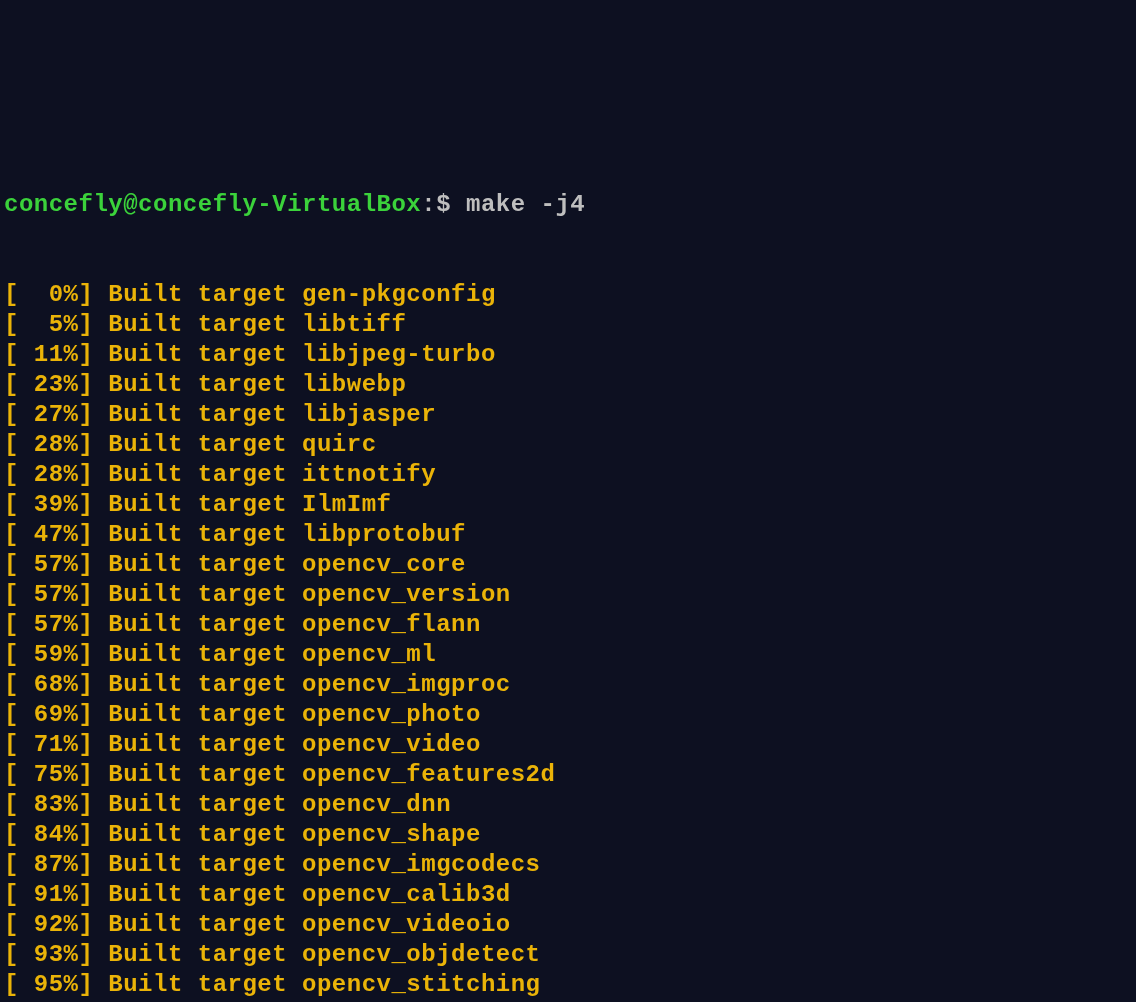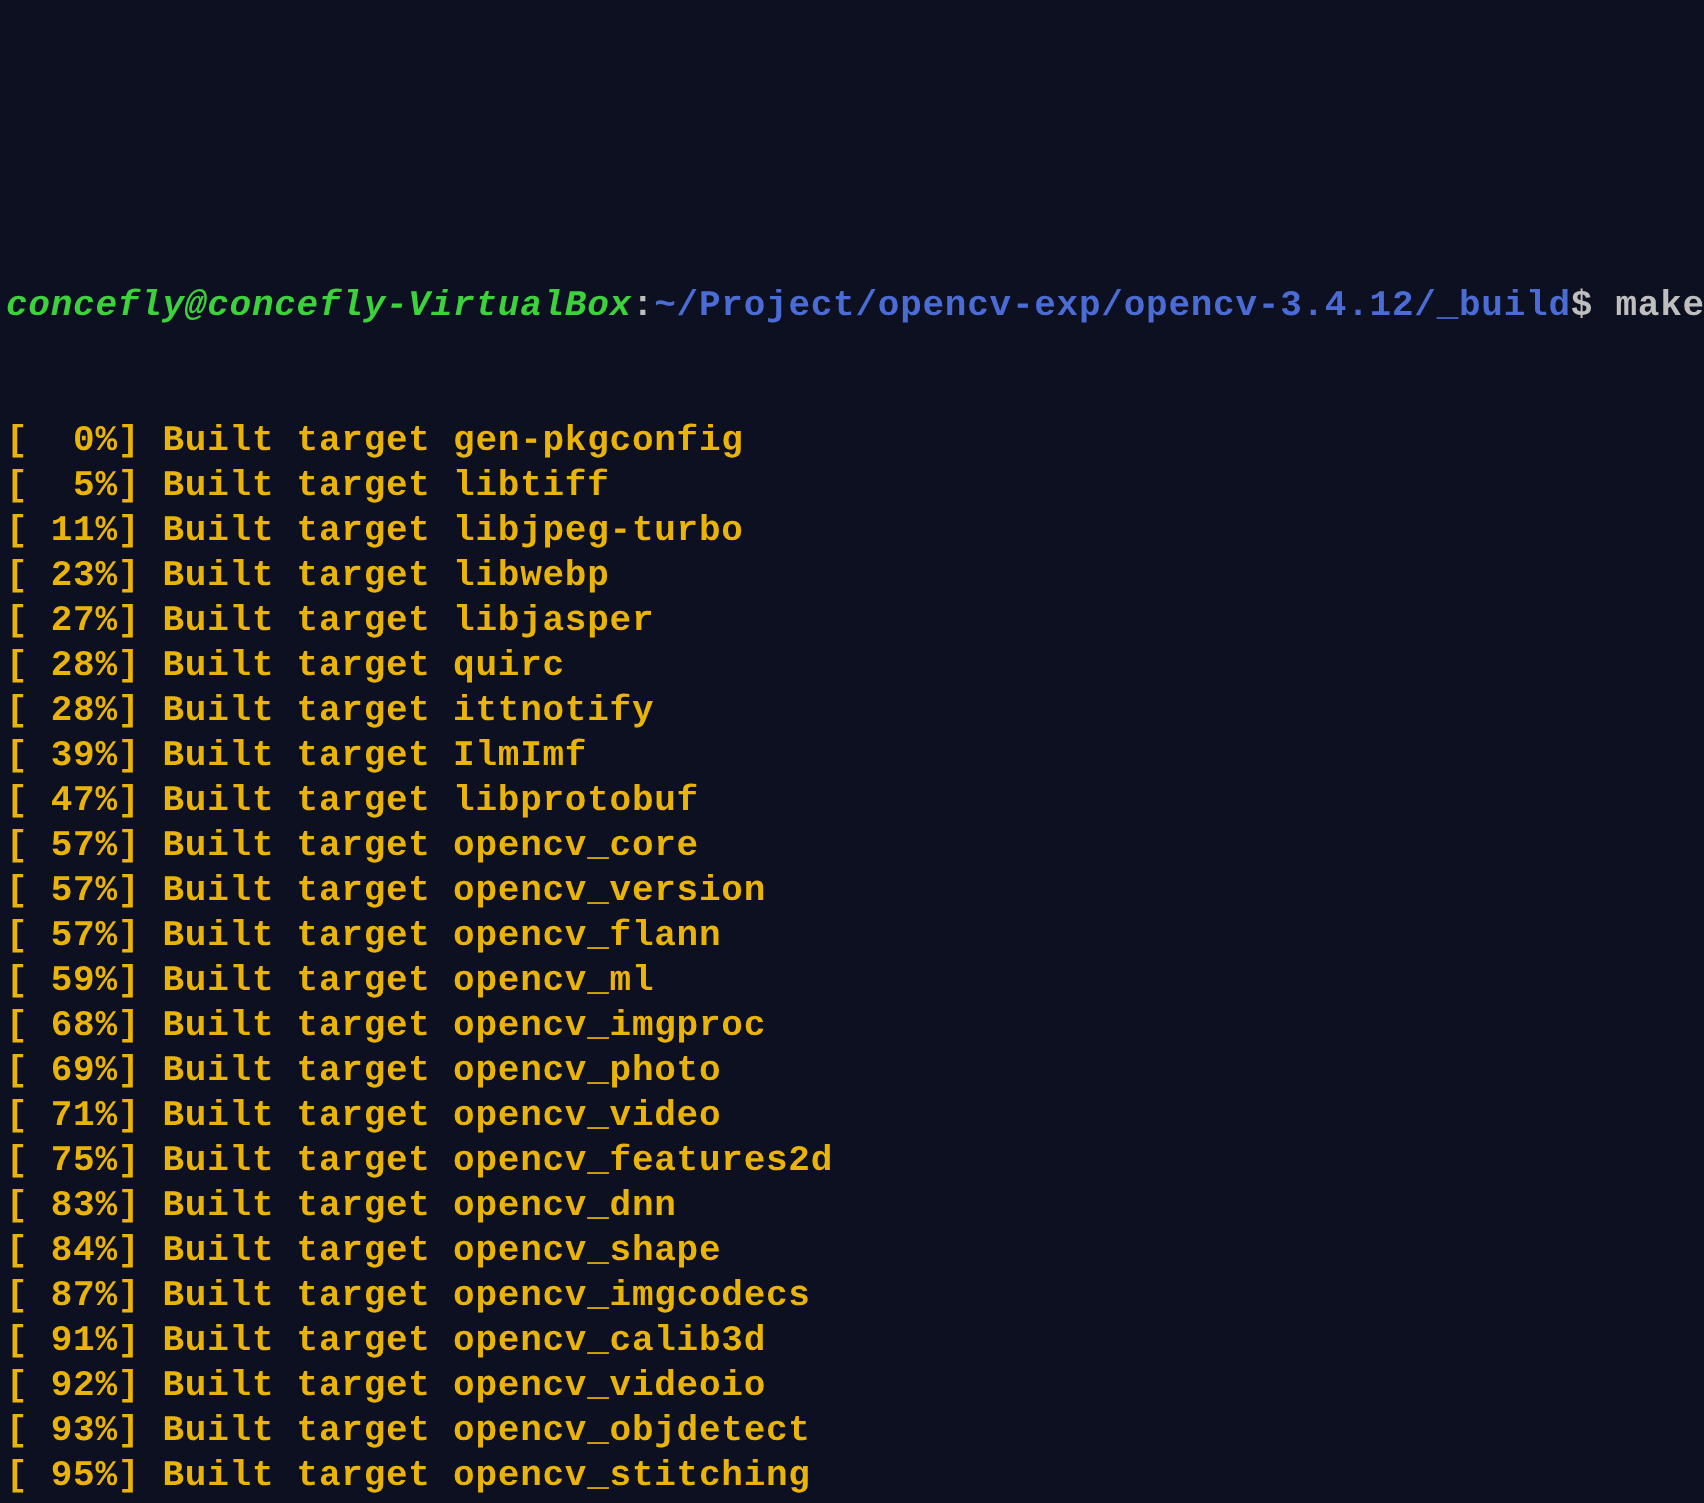--- a/index.html
+++ b/index.html
@@ -17,21 +17,20 @@
       padding: 10px 0 0 4px;
       letter-spacing: 0.5px;
       white-space: pre;
     }
     .prompt-line {
       display: flex;
       flex-wrap: nowrap;
     }
     .user-host {
       color: #3bd23b;
-      font-style: italic;
     }
     .colon {
       color: #bebebe;
     }
     .path {
       color: #4a6cd4;
     }
     .dollar {
       color: #bebebe;
     }
@@ -41,18 +40,18 @@
     .build-line {
       color: #eab308;
     }
   </style>
 </head>
 <body>
 
 
 
 <div>
-  <div class="prompt-line"><span class="user-host">concefly@concefly-VirtualBox</span><span class="colon">:</span><span class="path">~/Project/opencv-exp/opencv-3.4.12/_build</span><span class="dollar">$</span><span class="command"> make -j4</span></div>
+  <div class="prompt-line"><span class="user-host">concefly@concefly-VirtualBox</span><span class="colon">:</span><span class="dollar">$</span><span class="command"> make -j4</span></div>
   <div id="lines-container"><div class="build-line">[  0%] Built target gen-pkgconfig</div><div class="build-line">[  5%] Built target libtiff</div><div class="build-line">[ 11%] Built target libjpeg-turbo</div><div class="build-line">[ 23%] Built target libwebp</div><div class="build-line">[ 27%] Built target libjasper</div><div class="build-line">[ 28%] Built target quirc</div><div class="build-line">[ 28%] Built target ittnotify</div><div class="build-line">[ 39%] Built target IlmImf</div><div class="build-line">[ 47%] Built target libprotobuf</div><div class="build-line">[ 57%] Built target opencv_core</div><div class="build-line">[ 57%] Built target opencv_version</div><div class="build-line">[ 57%] Built target opencv_flann</div><div class="build-line">[ 59%] Built target opencv_ml</div><div class="build-line">[ 68%] Built target opencv_imgproc</div><div class="build-line">[ 69%] Built target opencv_photo</div><div class="build-line">[ 71%] Built target opencv_video</div><div class="build-line">[ 75%] Built target opencv_features2d</div><div class="build-line">[ 83%] Built target opencv_dnn</div><div class="build-line">[ 84%] Built target opencv_shape</div><div class="build-line">[ 87%] Built target opencv_imgcodecs</div><div class="build-line">[ 91%] Built target opencv_calib3d</div><div class="build-line">[ 92%] Built target opencv_videoio</div><div class="build-line">[ 93%] Built target opencv_objdetect</div><div class="build-line">[ 95%] Built target opencv_stitching</div><div class="build-line">[ 96%] Built target opencv_superres</div></div>
 </div>
 
 
 
 
 </body></html>

